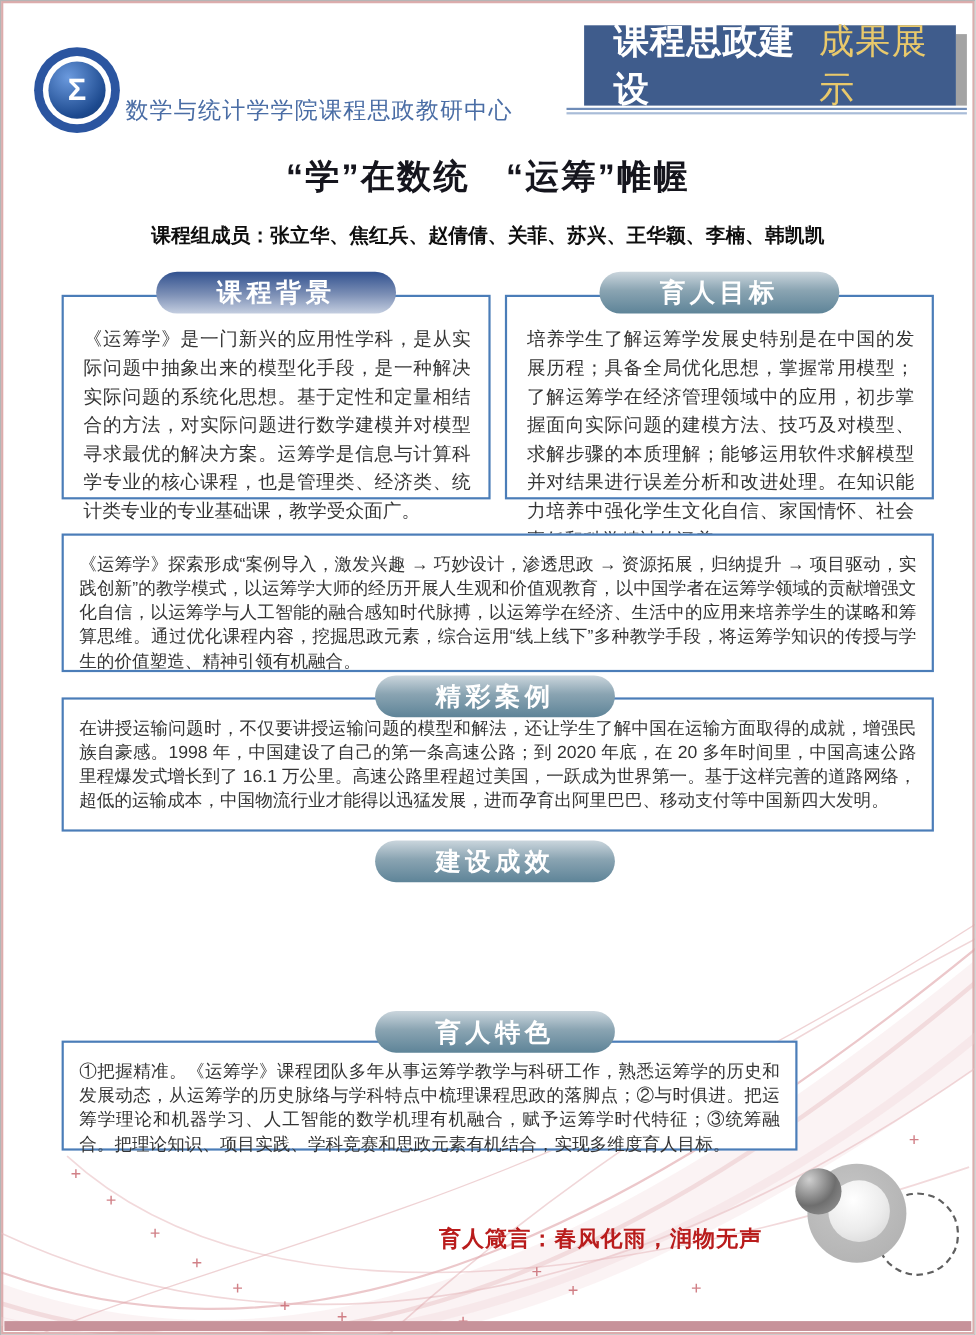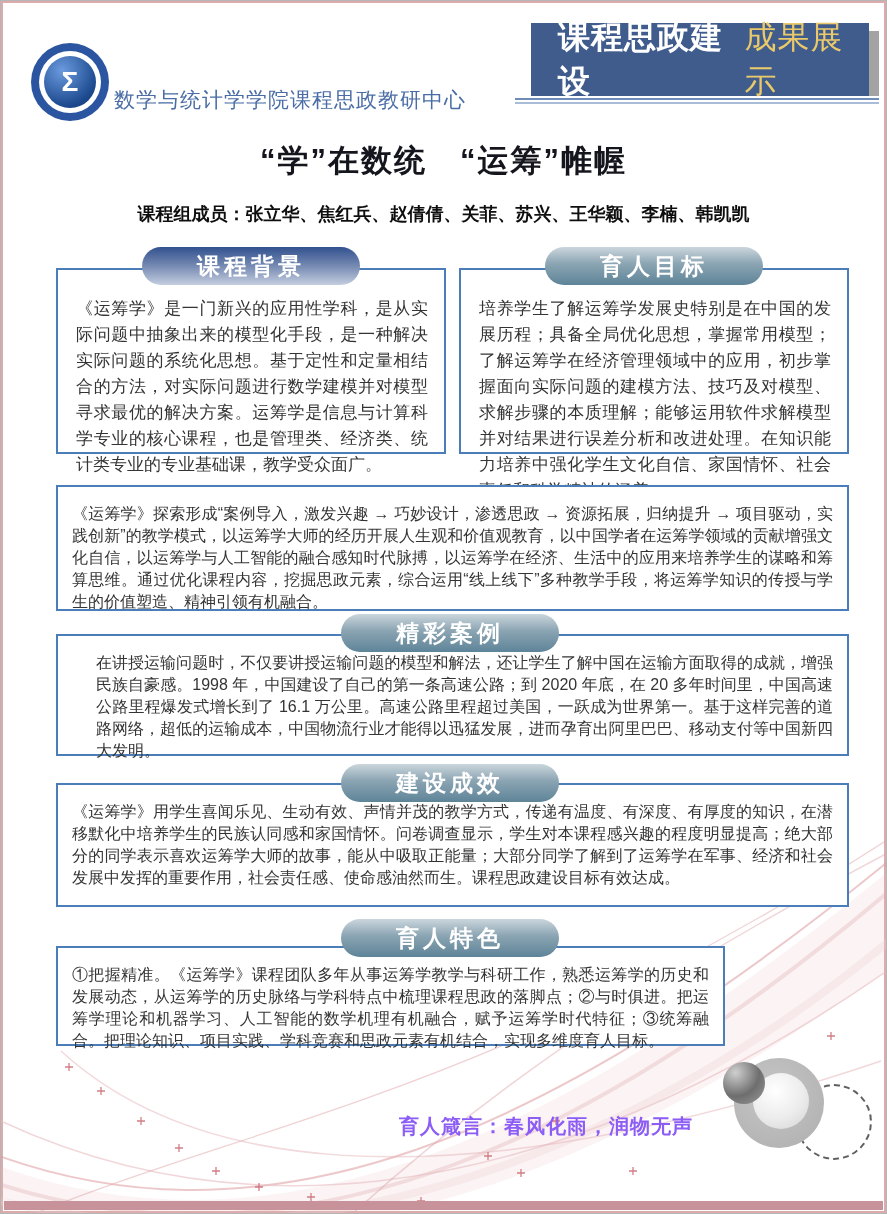--- a/index.html
+++ b/index.html
@@ -52,32 +52,32 @@
   .body-wide { padding:16px 14px 0 14px; font-size:16px; line-height:22px; }
   .pill { position:absolute; width:218px; height:38px; border-radius:19px; z-index:4;
           display:flex; align-items:center; justify-content:center;
           color:#ffffff; font-size:23px; font-weight:bold; letter-spacing:4px; }
   .pill-navy  { background:linear-gradient(180deg, #31518f 0%, #7d90b6 55%, #c4cee0 100%); }
   .pill-steel { background:linear-gradient(180deg, #cbd6dd 0%, #8aa4b2 45%, #5e8498 100%); }
   
   .box-bg      { left:55px;  top:267px; width:390px; height:186px; }
   .box-goal    { left:458px; top:267px; width:390px; height:186px; }
   .box-design  { left:55px;  top:484px; width:793px; height:126px; }
-  .box-case    { left:55px;  top:633px; width:793px; height:122px;padding-left:24px; }
+  .box-case    { left:55px;  top:633px; width:793px; height:122px; }
   .box-effect  { left:55px;  top:782px; width:793px; height:124px; }
   .box-feature { left:55px;  top:945px; width:669px; height:100px; }
   .pill-bg      { left:141px; top:246px; }
   .pill-goal    { left:544px; top:246px; }
   .pill-design  { left:340px; top:463px; }
   .pill-case    { left:340px; top:613px; }
   .pill-effect  { left:340px; top:763px; }
   .pill-feature { left:340px; top:918px; }
   
   .motto { position:absolute; left:398px; top:1112px; z-index:4;
-           font-size:20px; font-weight:bold; color:#8b5cf6; letter-spacing:1px; }
+           font-size:20px; font-weight:bold; color:#b91c1c; letter-spacing:1px; }
 </style>
 </head>
 <body>
 
 <div class="page">
 
   <svg class="swirls" viewBox="0 0 887 1214" aria-hidden="true">
     <path d="M-40,1150 C260,1280 560,1140 900,860 L900,960 C560,1200 300,1290 -40,1185 Z" fill="#e8b7bb" opacity="0.16"></path>
     <path d="M-40,1140 C260,1270 560,1130 900,850" stroke="#dc9aa0" stroke-width="2" fill="none" opacity="0.55"></path>
     <path d="M-40,1170 C300,1300 620,1120 900,880" stroke="#e3aeb2" stroke-width="4" fill="none" opacity="0.35"></path>
@@ -131,23 +131,20 @@
   </div>
   <div class="sbox box-goal">
     <div class="body body-side">培养学生了解运筹学发展史特别是在中国的发展历程；具备全局优化思想，掌握常用模型；了解运筹学在经济管理领域中的应用，初步掌握面向实际问题的建模方法、技巧及对模型、求解步骤的本质理解；能够运用软件求解模型并对结果进行误差分析和改进处理。在知识能力培养中强化学生文化自信、家国情怀、社会责任和科学精神的涵养。</div>
   </div>
   <div class="sbox box-design">
     <div class="body body-wide">《运筹学》探索形成“案例导入，激发兴趣 → 巧妙设计，渗透思政 → 资源拓展，归纳提升 → 项目驱动，实践创新”的教学模式，以运筹学大师的经历开展人生观和价值观教育，以中国学者在运筹学领域的贡献增强文化自信，以运筹学与人工智能的融合感知时代脉搏，以运筹学在经济、生活中的应用来培养学生的谋略和筹算思维。通过优化课程内容，挖掘思政元素，综合运用“线上线下”多种教学手段，将运筹学知识的传授与学生的价值塑造、精神引领有机融合。</div>
   </div>
   <div class="sbox box-case">
     <div class="body body-wide">在讲授运输问题时，不仅要讲授运输问题的模型和解法，还让学生了解中国在运输方面取得的成就，增强民族自豪感。1998 年，中国建设了自己的第一条高速公路；到 2020 年底，在 20 多年时间里，中国高速公路里程爆发式增长到了 16.1 万公里。高速公路里程超过美国，一跃成为世界第一。基于这样完善的道路网络，超低的运输成本，中国物流行业才能得以迅猛发展，进而孕育出阿里巴巴、移动支付等中国新四大发明。</div>
   </div>
-  <div class="sbox box-effect">
-    <div class="body body-wide">《运筹学》用学生喜闻乐见、生动有效、声情并茂的教学方式，传递有温度、有深度、有厚度的知识，在潜移默化中培养学生的民族认同感和家国情怀。问卷调查显示，学生对本课程感兴趣的程度明显提高；绝大部分的同学表示喜欢运筹学大师的故事，能从中吸取正能量；大部分同学了解到了运筹学在军事、经济和社会发展中发挥的重要作用，社会责任感、使命感油然而生。课程思政建设目标有效达成。</div>
-  </div>
   <div class="sbox box-feature">
     <div class="body body-wide">①把握精准。《运筹学》课程团队多年从事运筹学教学与科研工作，熟悉运筹学的历史和发展动态，从运筹学的历史脉络与学科特点中梳理课程思政的落脚点；②与时俱进。把运筹学理论和机器学习、人工智能的数学机理有机融合，赋予运筹学时代特征；③统筹融合。把理论知识、项目实践、学科竞赛和思政元素有机结合，实现多维度育人目标。</div>
   </div>
 
   <div class="motto">育人箴言：春风化雨，润物无声</div>
 
   <div class="circle-dashed"></div>
   <div class="circle-big"></div>
   <div class="circle-inner"></div>
   <div class="circle-small"></div>

